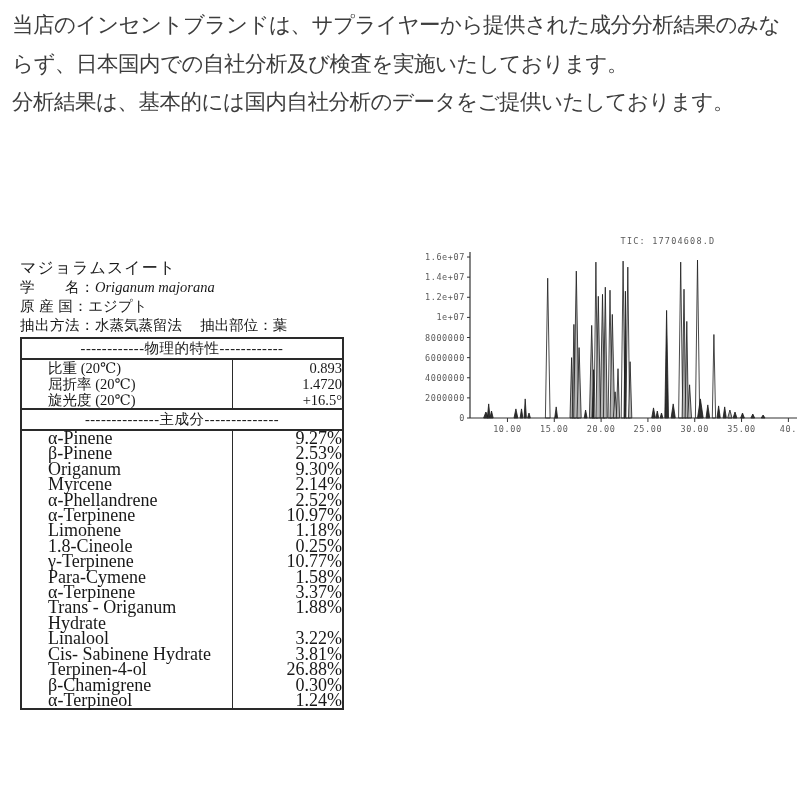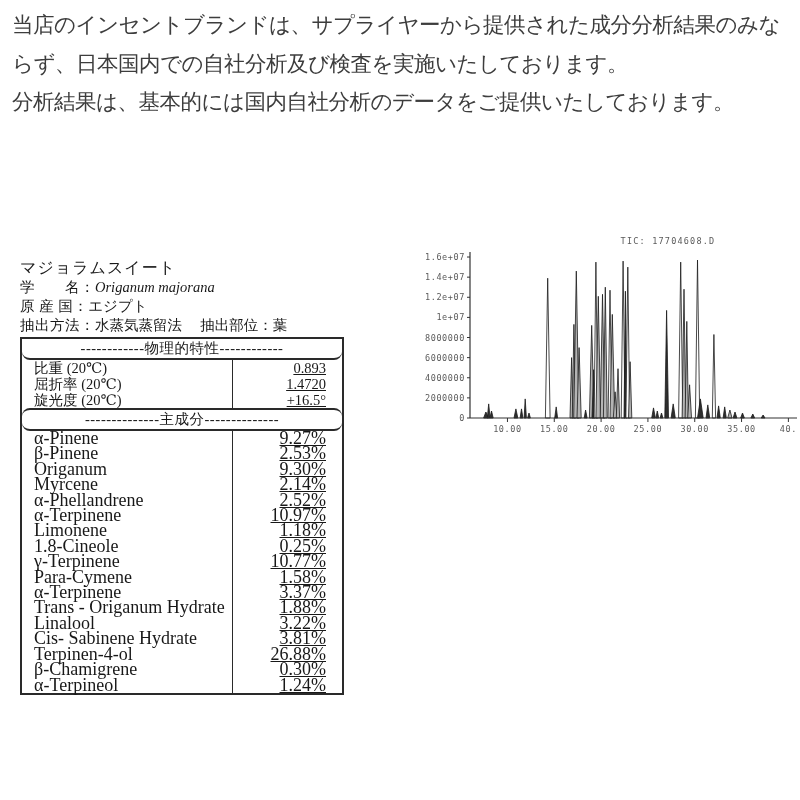--- a/index.html
+++ b/index.html
@@ -19,26 +19,26 @@
     font-family:"Liberation Serif","DejaVu Serif",serif;color:#181818;
   }
   .product-name{font-size:16px;letter-spacing:1px;line-height:19px;}
   .fields{margin-top:1px;}
   .field{font-size:14.5px;line-height:19px;white-space:nowrap;}
   .field .f-label{letter-spacing:0.5px;}
   .field.latin-italic .f-value{font-style:italic;}
   .spec-table{border:2px solid #2a2a2a;margin-top:2px;}
   .sec-header{
     text-align:center;font-size:14.5px;line-height:17px;padding:1px 0;
-    border-bottom:2px solid #2a2a2a;letter-spacing:0.5px;white-space:nowrap;overflow:hidden;border-radius:8px;
+    border-bottom:2px solid #2a2a2a;letter-spacing:0.5px;white-space:nowrap;overflow:hidden;
   }
   .sec-header.main{border-top:2px solid #2a2a2a;}
-  .rowset .row{display:flex;align-items:stretch;}
+  .rowset .row{display:flex;align-items:stretch;margin-left:14px;}
   .rowset .r-name{flex:1;padding-left:12px;}
-  .rowset .r-val{width:110px;text-align:right;border-left:1.5px solid #2a2a2a;padding-right:16px;box-sizing:border-box;text-decoration:underline;}
+  .rowset .r-val{width:110px;text-align:right;border-left:1.5px solid #2a2a2a;box-sizing:border-box;}
   .phys .row{font-size:14.5px;line-height:16px;}
   .comp .row{font-size:18px;line-height:15.4px;}
   
   .chart{position:absolute;left:416px;top:232px;width:384px;height:212px;}
   .chart svg text{font-family:"DejaVu Sans Mono","Liberation Mono",monospace;fill:#5a5a5a;}
 </style>
 </head>
 <body>
 
 <div class="intro">

